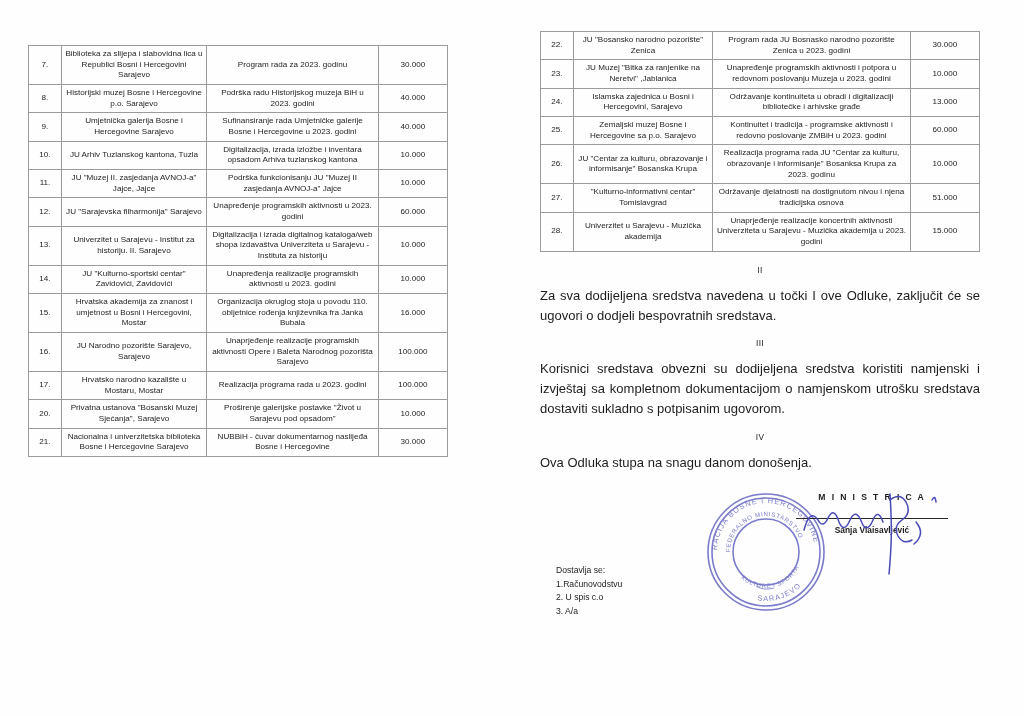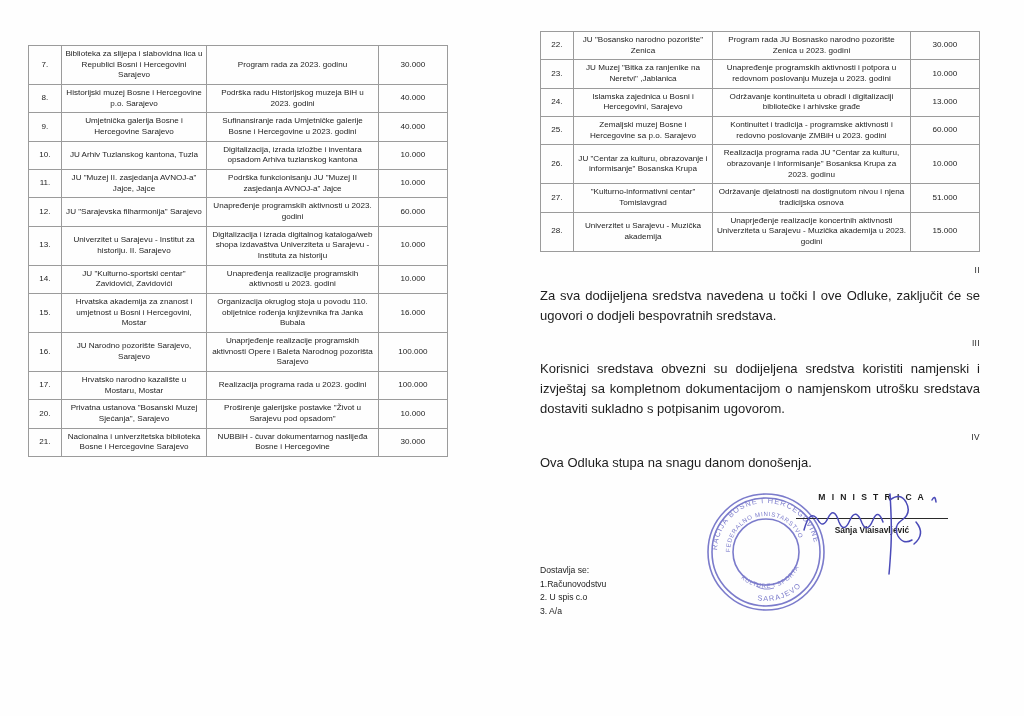--- a/index.html
+++ b/index.html
@@ -65,21 +65,21 @@
   }
   td.c-amount {
     width: 62px;
     white-space: nowrap;
   }
   .col-right td.c-name { width: 132px; }
   .col-right td.c-amount { width: 62px; }
 
   
   .roman {
-    text-align: right;
+    text-align: center;
     font-size: 8.3px;
     margin: 13px 0 11px 0;
     letter-spacing: 0.4px;
     color: #1d1d1d;
   }
   p.para {
     font-size: 13px;
     line-height: 1.52;
     text-align: justify;
     margin: 0;
@@ -148,21 +148,21 @@
   }
 
   .delivery {
     position: absolute;
     left: 0;
     top: 78px;
     font-size: 8.6px;
     line-height: 1.58;
     color: #1d1d1d;
   }
-  .delivery div { white-space: nowrap; }
+  .delivery div { white-space: nowrap; margin-left: 16px; }
 </style>
 </head>
 <body>
 
 <div class="page">
 
   <div class="col-left">
     <table class="grant-table">
       <tbody id="left-tbody">
           <tr>

